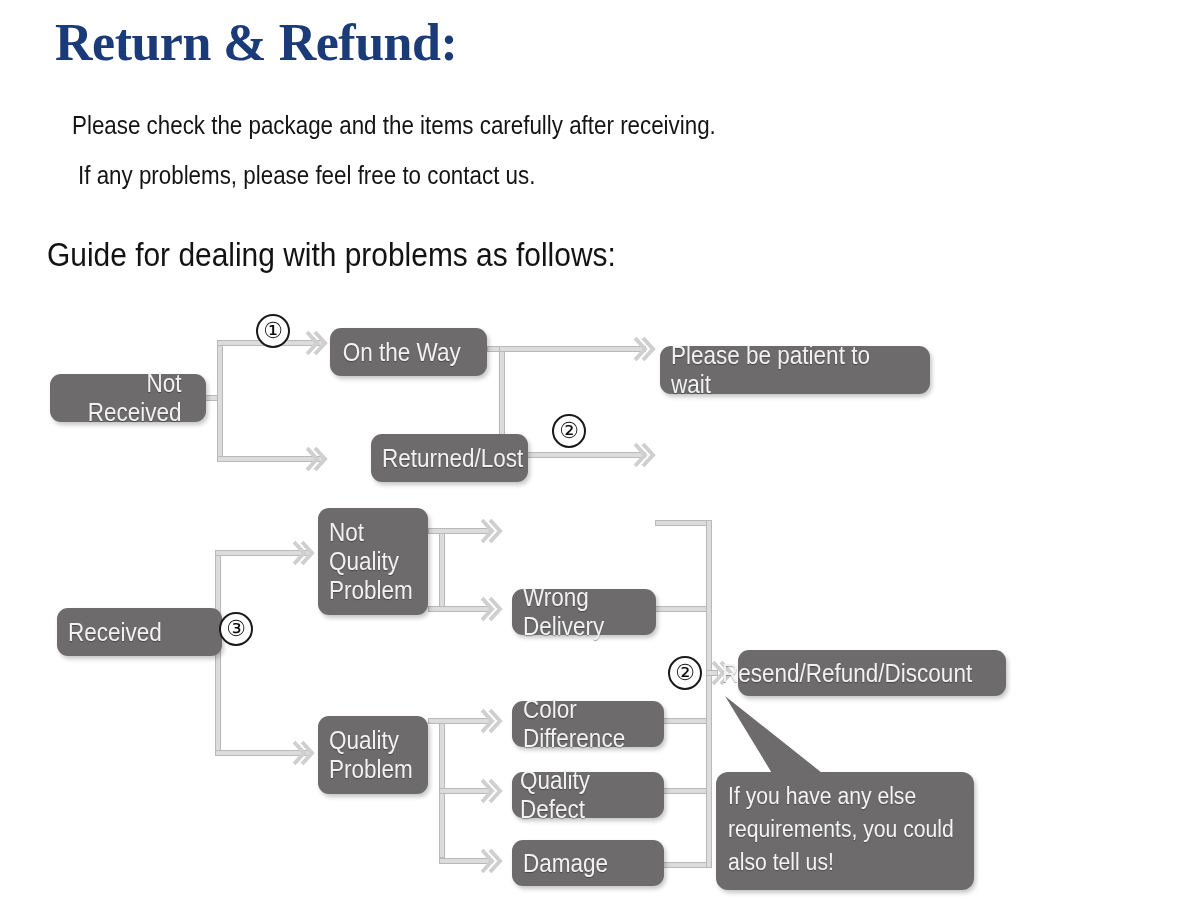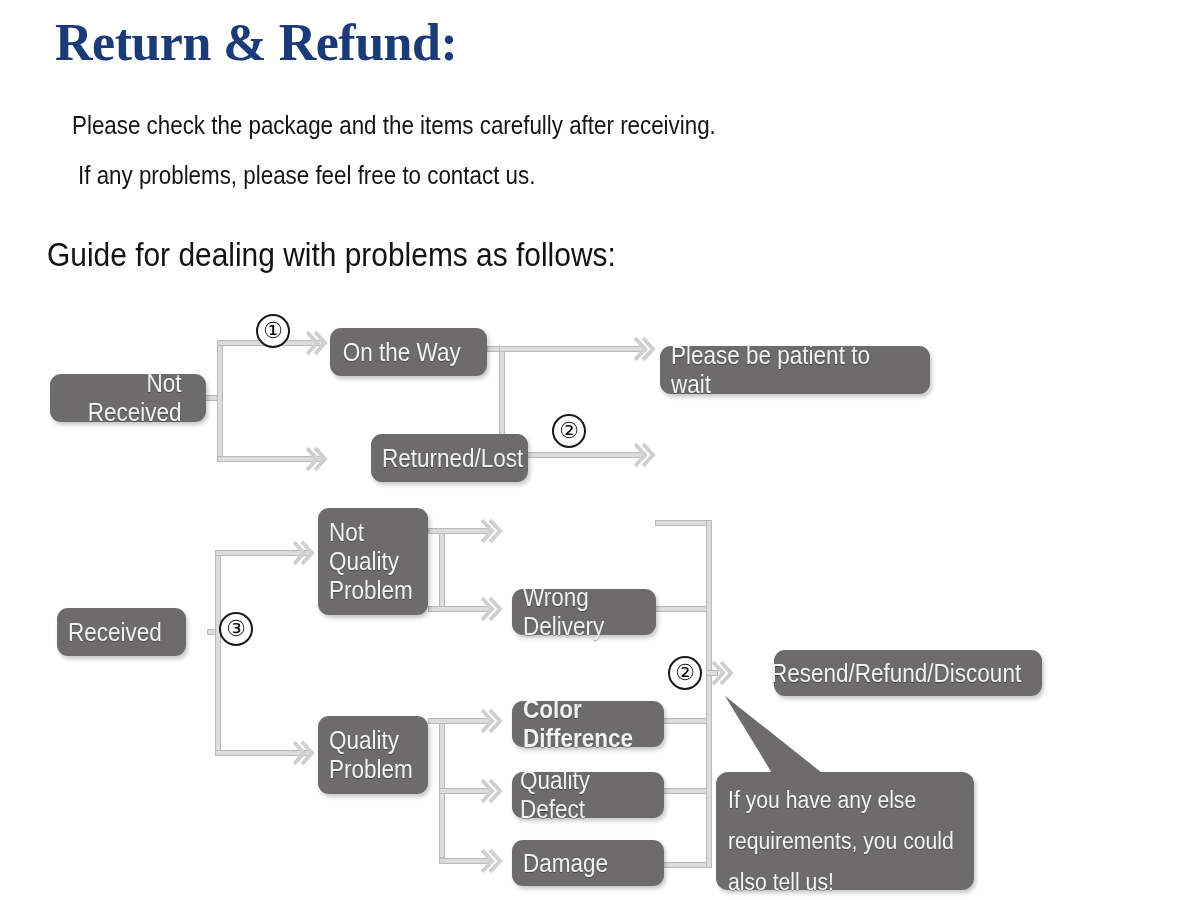--- a/index.html
+++ b/index.html
@@ -79,21 +79,21 @@
     box-shadow: 2px 3px 4px rgba(0,0,0,0.22);
     white-space: pre-line;
     transform-origin: left center;
   }
   .node .node-label {
     display: block;
     transform: scaleX(0.9);
     transform-origin: left center;
     width: 111%;
   }
-  .node.center { justify-content: center; }
+  .node.center { justify-content: flex-end; }
   .node.center .node-label { text-align: center; }
   .node.multiline { align-items: center; }
 
   
   .hline, .vline {
     position: absolute;
     background: #dcdcdc;
     border: 1px solid #b9b9b9;
     box-sizing: border-box;
   }
@@ -128,21 +128,21 @@
   #callout {
     position: absolute;
     left: 716px;
     top: 772px;
     width: 258px;
     height: 118px;
     background: #6d6b6b;
     border-radius: 12px;
     color: #f4f4f4;
     font-size: 23px;
-    line-height: 41px;
+    line-height: 33px;
     padding: 8px 12px;
     box-sizing: border-box;
     box-shadow: 2px 3px 4px rgba(0,0,0,0.22);
     text-shadow: 0 1px 1px rgba(0,0,0,0.3);
   }
   #callout .callout-text {
     transform: scaleX(0.92);
     transform-origin: left top;
     width: 108%;
     display: block;
@@ -293,53 +293,53 @@
   <div class="vline" style="left:706px; top:520px; height:348px;"></div>
   <div class="hline" style="left:706px; top:670px; width:12px;"></div>
 
   <div class="arrow" style="left:712px; top:660px;">
     <svg width="22" height="26" viewBox="0 0 22 26">
       <path d="M1 2 L11 13 L1 24" fill="none" stroke="#cfcfcf" stroke-width="4" stroke-linejoin="miter"></path>
       <path d="M9 2 L19 13 L9 24" fill="none" stroke="#cfcfcf" stroke-width="4" stroke-linejoin="miter"></path>
     </svg>
   </div>
 
-  <div class="node" style="left:57px; top:608px; width:129px; height:48px;justify-content:flex-end;">
+  <div class="node" style="left:57px; top:608px; width:165px; height:48px;justify-content:flex-end;">
     <span class="node-label">Received</span>
   </div>
 
   <div class="node multiline" style="left:318px; top:508px; width:110px; height:107px;">
     <span class="node-label">Not
 Quality
 Problem</span>
   </div>
 
   <div class="node multiline" style="left:318px; top:716px; width:110px; height:78px;">
     <span class="node-label">Quality
 Problem</span>
   </div>
 
 
   <div class="node" style="left:512px; top:589px; width:144px; height:46px;">
     <span class="node-label">Wrong Delivery</span>
   </div>
 
-  <div class="node" style="left:512px; top:701px; width:152px; height:46px;font-weight:bold;">
+  <div class="node" style="left:512px; top:701px; width:152px; height:46px;">
     <span class="node-label">Color Difference</span>
   </div>
 
   <div class="node" style="left:512px; top:772px; width:152px; height:46px;padding-left:8px;">
     <span class="node-label">Quality Defect</span>
   </div>
 
   <div class="node" style="left:512px; top:840px; width:152px; height:46px;">
     <span class="node-label">Damage</span>
   </div>
 
-  <div class="node center" style="left:738px; top:650px; width:268px; height:46px;margin-left:36px;">
+  <div class="node center" style="left:738px; top:650px; width:268px; height:46px;">
     <span class="node-label">Resend/Refund/Discount</span>
   </div>
 
   <div class="step-circle" style="left:219px; top:612px;">③</div>
 
   <div class="step-circle" style="left:668px; top:656px;">②</div>
 
   <div id="callout-tail">
     <svg width="120" height="92" viewBox="0 0 120 92">
       <path d="M2 0 L118 92 L58 92 Z" fill="#6d6b6b"></path>

